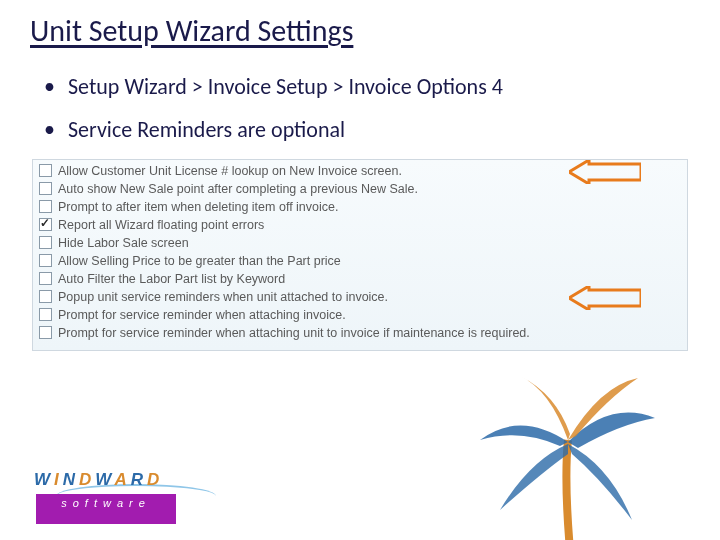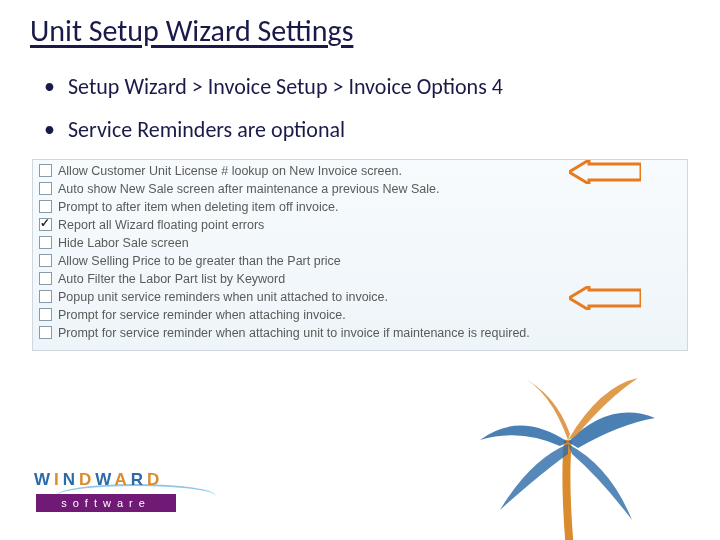--- a/index.html
+++ b/index.html
@@ -86,20 +86,21 @@
   .arrow2 { top: 126px; right: 46px; }
 
   
   .footer {
     position: absolute;
     bottom: 0;
     left: 0;
     width: 100%;
     height: 120px;
     pointer-events: none;
+    font-style: italic;
   }
   .logo {
     position: absolute;
     left: 34px;
     bottom: 18px;
     width: 170px;
     height: 70px;
   }
   .logo-text {
     font-family: "Trebuchet MS", Arial, sans-serif;
@@ -110,22 +111,22 @@
     position: absolute;
     top: 18px;
     left: 0;
   }
   .logo-text .alt { color: #d98b2e; }
   .logo-sub {
     position: absolute;
     top: 42px;
     left: 2px;
     width: 140px;
-    height: 18px;
-    background: #701a75;
+    height: 30px;
+    background: #a21caf;
     color: #fff;
     font-size: 11px;
     letter-spacing: 6px;
     text-align: center;
     line-height: 18px;
     font-family: Arial, sans-serif;
   }
   .swoosh {
     position: absolute;
     left: 22px;
@@ -154,21 +155,21 @@
     <li>Service Reminders are optional</li>
   </ul>
 
   <div class="screenshot">
     <div class="opt-row">
       <span class="cb"></span>
       <span>Allow Customer Unit License # lookup on New Invoice screen.</span>
     </div>
     <div class="opt-row">
       <span class="cb"></span>
-      <span>Auto show New Sale screen after maintenance a previous New Sale.</span>
+      <span>Auto show New Sale point after completing a previous New Sale.</span>
     </div>
     <div class="opt-row">
       <span class="cb"></span>
       <span>Prompt to after item when deleting item off invoice.</span>
     </div>
     <div class="opt-row">
       <span class="cb checked"></span>
       <span>Report all Wizard floating point errors</span>
     </div>
     <div class="opt-row">

